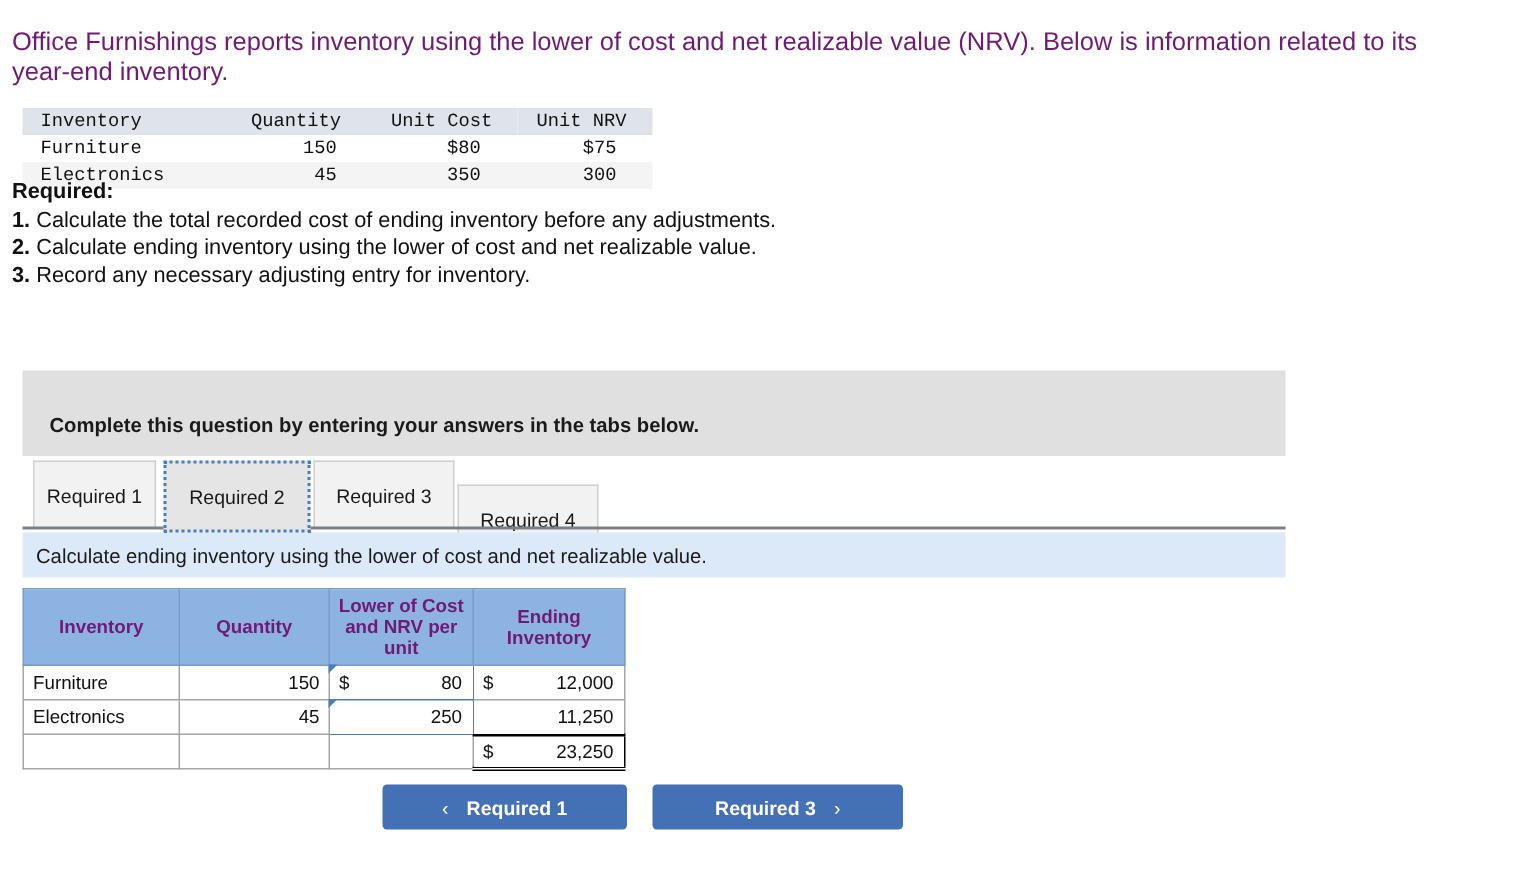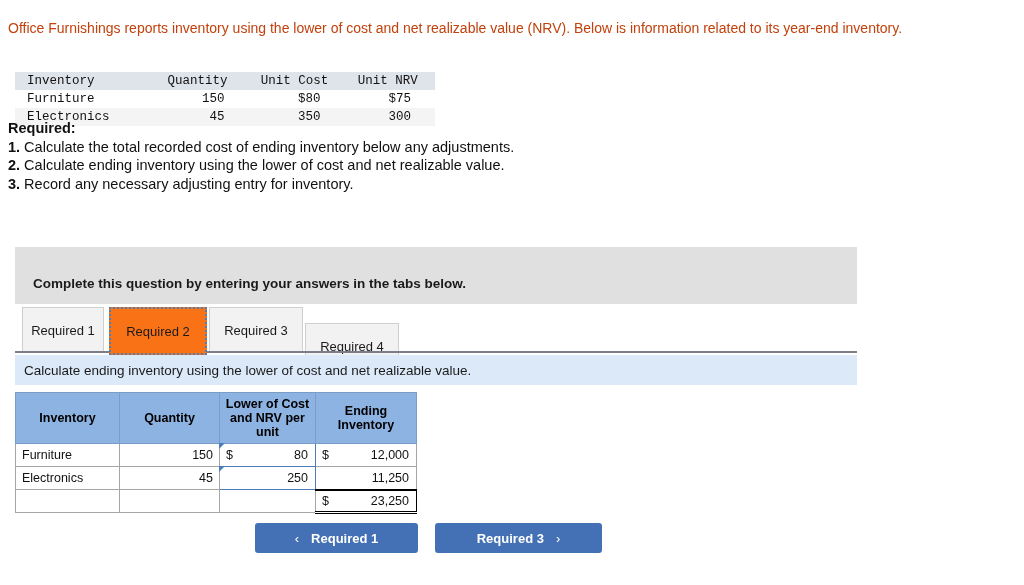--- a/index.html
+++ b/index.html
@@ -13,23 +13,23 @@
     color: #111111;
     overflow: hidden;
     position: relative;
   }
 
   
   .intro {
     position: absolute;
     left: 8px; top: 18px;
     width: 950px;
-    font-size: 14px;
+    font-size: 17px;
     line-height: 20px;
-    color: #c2410c;
+    color: #701a75;
   }
 
   
   .given-table {
     position: absolute;
     left: 15px; top: 72px;
     border-collapse: collapse;
     font-family: "Liberation Mono", "DejaVu Sans Mono", monospace;
     font-size: 12.5px;
     width: 420px;
@@ -95,21 +95,21 @@
     border: 1px solid #cfcfcf;
     border-bottom: none;
     font-size: 13px;
     color: #1a1a1a;
     display: flex;
     align-items: center;
     justify-content: center;
     cursor: pointer;
   }
   .tab.active {
-    background: #f97316;
+    background: #e5e5e5;
     border: 1px dotted #4a7ebb;
     border-width: 2px;
     border-style: dotted;
     border-color: #4a7ebb;
     height: 48px;
     z-index: 5;
   }
   .tab-0 { left: 7px;   width: 82px; }
   .tab-1 { left: 94px;  width: 98px; }
   .tab-2 { left: 194px; width: 94px; }
@@ -134,21 +134,21 @@
   .answer-grid {
     position: absolute;
     left: 15px; top: 392px;
     border-collapse: collapse;
     font-size: 12.5px;
     table-layout: fixed;
   }
   .answer-grid th {
     background: #8db3e2;
     border: 1px solid #7a9cc6;
-    color: #000000;
+    color: #701a75;
     font-weight: bold;
     text-align: center;
     font-size: 12.5px;
     line-height: 14px;
     padding: 4px 3px;
     vertical-align: middle;
   }
   .answer-grid td {
     border: 1px solid #a6a6a6;
     height: 23px;
@@ -235,21 +235,21 @@
       <td class="c-name">Electronics</td>
       <td class="c-num">45</td>
       <td class="c-num">350</td>
       <td class="c-num">300</td>
     </tr>
   </tbody>
 </table>
 
 <div class="required-block">
   <div class="hdr">Required:</div>
-  <div class="item"><b>1.</b><span> Calculate the total recorded cost of ending inventory below any adjustments.</span></div>
+  <div class="item"><b>1.</b><span> Calculate the total recorded cost of ending inventory before any adjustments.</span></div>
   <div class="item"><b>2.</b><span> Calculate ending inventory using the lower of cost and net realizable value.</span></div>
   <div class="item"><b>3.</b><span> Record any necessary adjusting entry for inventory.</span></div>
 </div>
 
 <div class="gray-panel">
   <div class="txt">Complete this question by entering your answers in the tabs below.</div>
 </div>
 
 <div class="tab-strip">
   <div class="tab tab-0">

